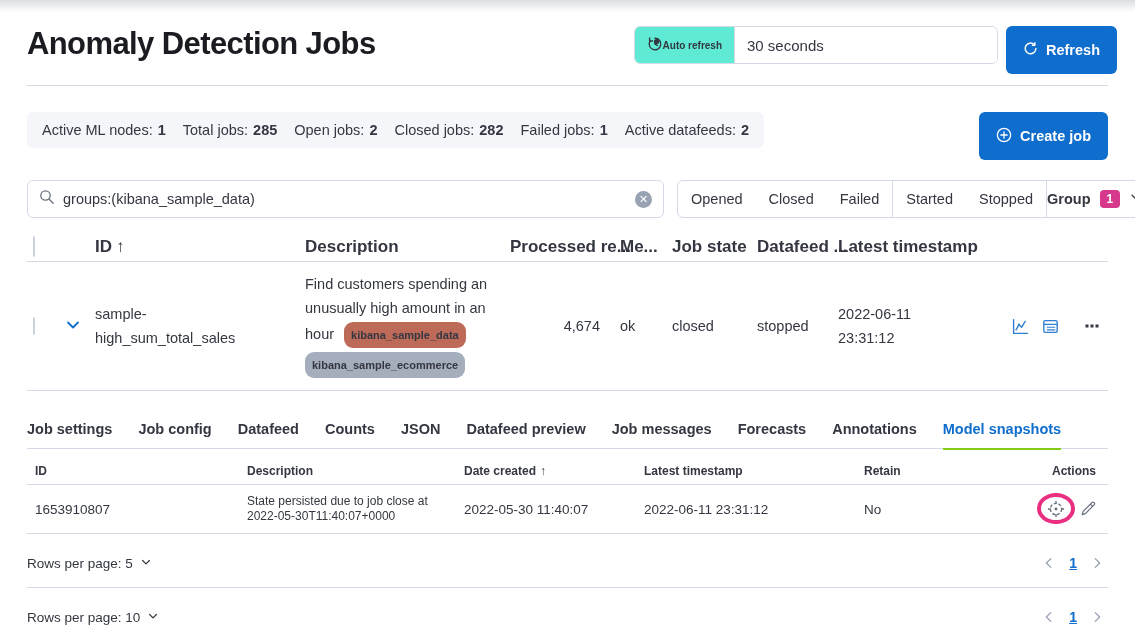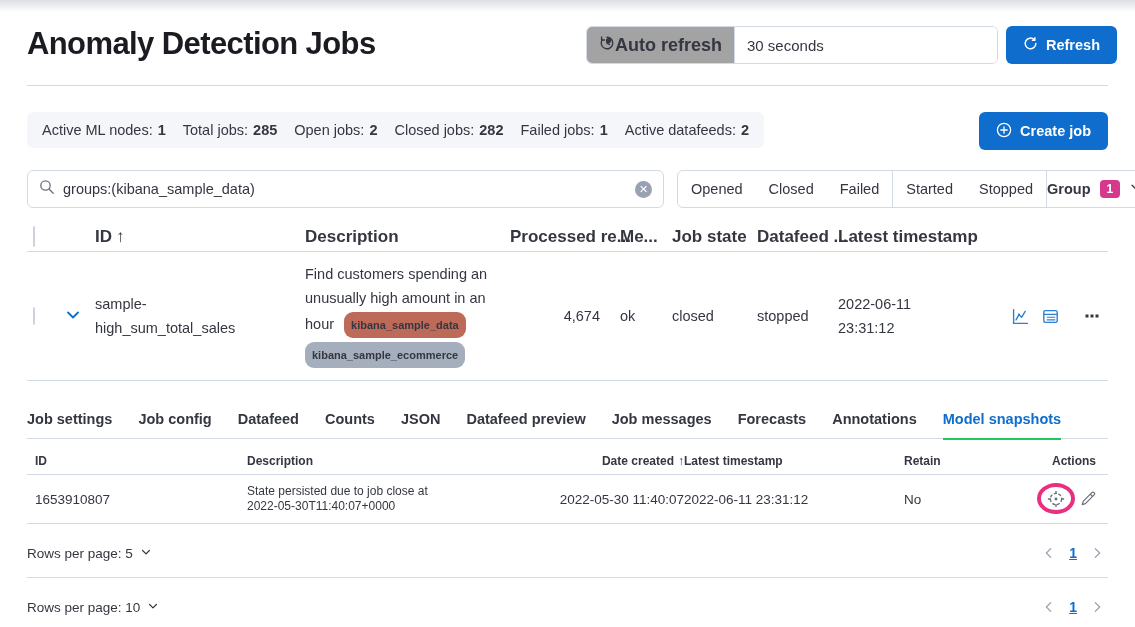--- a/index.html
+++ b/index.html
@@ -4,25 +4,25 @@
 <style>
   * { margin:0; padding:0; box-sizing:border-box; }
   html,body { width:1135px; height:627px; background:#fff; overflow:hidden;
     font-family:"Liberation Sans","DejaVu Sans",sans-serif; color:#343741; }
   .top-strip { height:12px; background:linear-gradient(to bottom,#dcdee3,#ffffff); }
   .header-row { display:flex; justify-content:space-between; align-items:flex-start;
     padding:14px 18px 0 27px; height:64px; }
   .page-title { font-size:31px; font-weight:700; color:#1a1c21; letter-spacing:-0.6px; }
   .header-controls { display:flex; gap:8px; margin-top:0; }
   .auto-refresh-group { display:flex; height:38px; border:1px solid #d3dae6; border-radius:6px; overflow:hidden; background:#fff; }
-  .ar-prepend { display:flex; align-items:center; padding:0 12px; background:#a3a3a3;
-    border-right:1px solid #d3dae6; font-size:18px; font-weight:700; }
+  .ar-prepend { display:flex; align-items:center; padding:0 12px; background:#5eead4;
+    border-right:1px solid #d3dae6; font-size:10px; font-weight:700; }
   .ar-input { width:262px; border:none; outline:none; padding:0 12px; font-size:15px; color:#343741;
     font-family:inherit; background:#fff; }
-  .btn-primary { height:38px; padding:0 17px; background:#0e6dcd; color:#fff; border:none; border-radius:6px;
+  .btn-primary { height:48px; padding:0 17px; background:#0e6dcd; color:#fff; border:none; border-radius:6px;
     display:flex; align-items:center; gap:8px; font-size:14.5px; font-weight:700; font-family:inherit; cursor:pointer; }
   .header-divider { border-bottom:1px solid #d3dae6; margin:9px 27px 0; }
   .content { padding:0 27px; }
   .summary-row { display:flex; justify-content:space-between; align-items:flex-start; margin-top:26px; }
   .stats-panel { background:#f4f6fa; border-radius:6px; padding:10px 15px; display:flex; gap:17px; font-size:14.5px; }
   .stat-item { display:flex; gap:5px; white-space:nowrap; }
   .stat-value { font-weight:700; }
   .search-row { display:flex; gap:13px; margin-top:20px; }
   .search-box { flex:0 0 637px; height:38px; border:1px solid #d3dae6; border-radius:6px;
     display:flex; align-items:center; padding:0 11px; gap:8px; background:#fff; }
@@ -54,29 +54,29 @@
   .col-actions { flex:1; display:flex; justify-content:flex-end; align-items:center; gap:13px; padding-right:8px; }
   .checkbox { width:16px; height:16px; border:1px solid #ccd3df; border-radius:4px; background:#fcfdfe; cursor:pointer; }
   .badge { display:inline-block; border-radius:9px; padding:1px 7px; font-size:11px; font-weight:700;
     color:#343741; white-space:nowrap; margin:2px 0 2px 6px; }
   .badge-data { background:#bd6a58; }
   .badge-ecom { background:#a4aebc; margin-left:0; }
   .icon-btn { cursor:pointer; display:inline-flex; }
   
   .tabs { display:flex; gap:26px; margin-top:22px; box-shadow:inset 0 -1px 0 #d3dae6; }
   .tab { padding:8px 0 11px; font-size:14.5px; font-weight:700; cursor:pointer; white-space:nowrap; }
-  .tab.active { color:#0e6dcd; border-bottom:2px solid #22c55e; margin-bottom:-1px; }
+  .tab.active { color:#0e6dcd; border-bottom:2px solid #84cc16; margin-bottom:-1px; }
   
   .st-header { display:flex; align-items:center; height:27px; margin-top:9px; border-bottom:1px solid #d3dae6;
     font-size:12px; font-weight:700; white-space:nowrap; }
   .st-row { display:flex; align-items:center; border-bottom:1px solid #d3dae6; padding:9px 0; font-size:13.5px; }
   .scol-id { width:220px; padding-left:8px; }
   .scol-desc { width:217px; font-size:12px; line-height:15px; padding-right:12px; }
   .st-header .scol-desc { font-size:12px; }
-  .scol-date { width:220px;text-align:right; }
+  .scol-date { width:180px; }
   .scol-ts { width:220px; }
   .scol-retain { width:115px; }
   .scol-actions { flex:1; display:flex; justify-content:flex-end; align-items:center; gap:15px; padding-right:12px; }
   .crosshair-wrap { position:relative; display:inline-flex; }
   .annotation-ring { position:absolute; width:38px; height:31px; border:4px solid #ea2f81; border-radius:50%;
     left:-10px; top:-7px; pointer-events:none; }
   
   .pagination-row { display:flex; justify-content:space-between; align-items:center; margin-top:21px; font-size:13.5px; }
   .rows-per-page { display:flex; align-items:center; gap:7px; cursor:pointer; }
   .pager { display:flex; align-items:center; gap:13px; padding-right:4px; }

